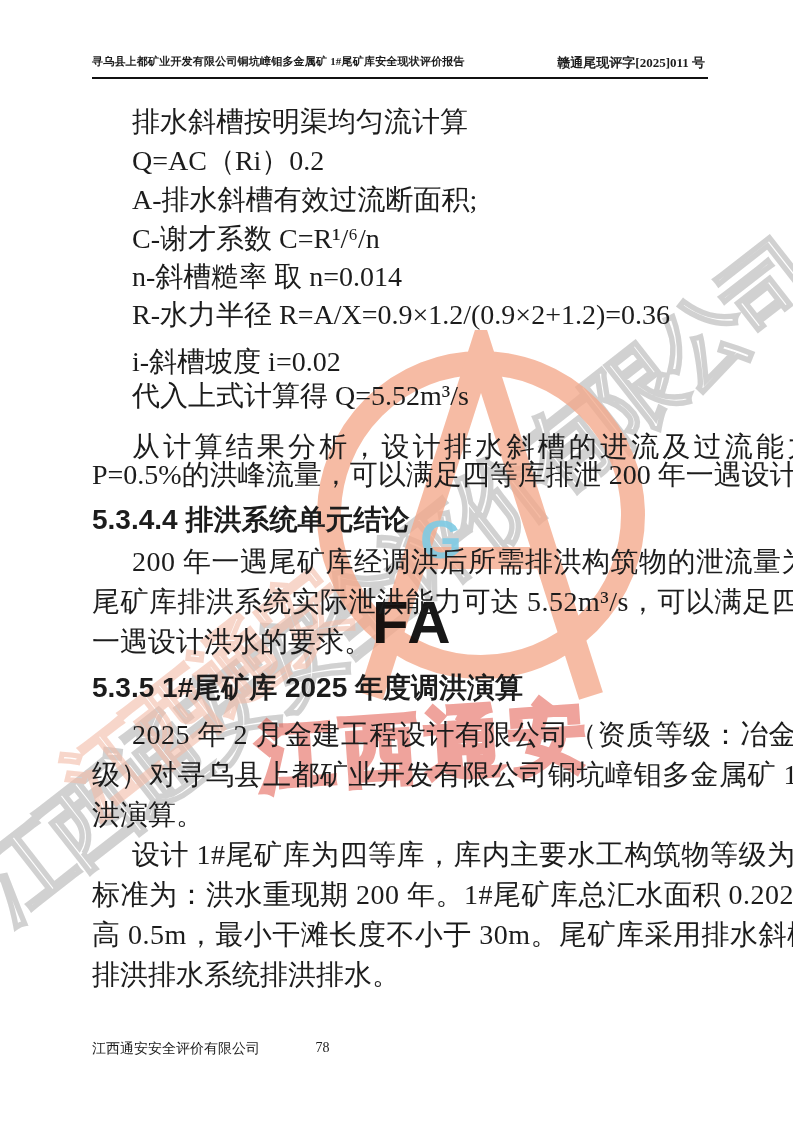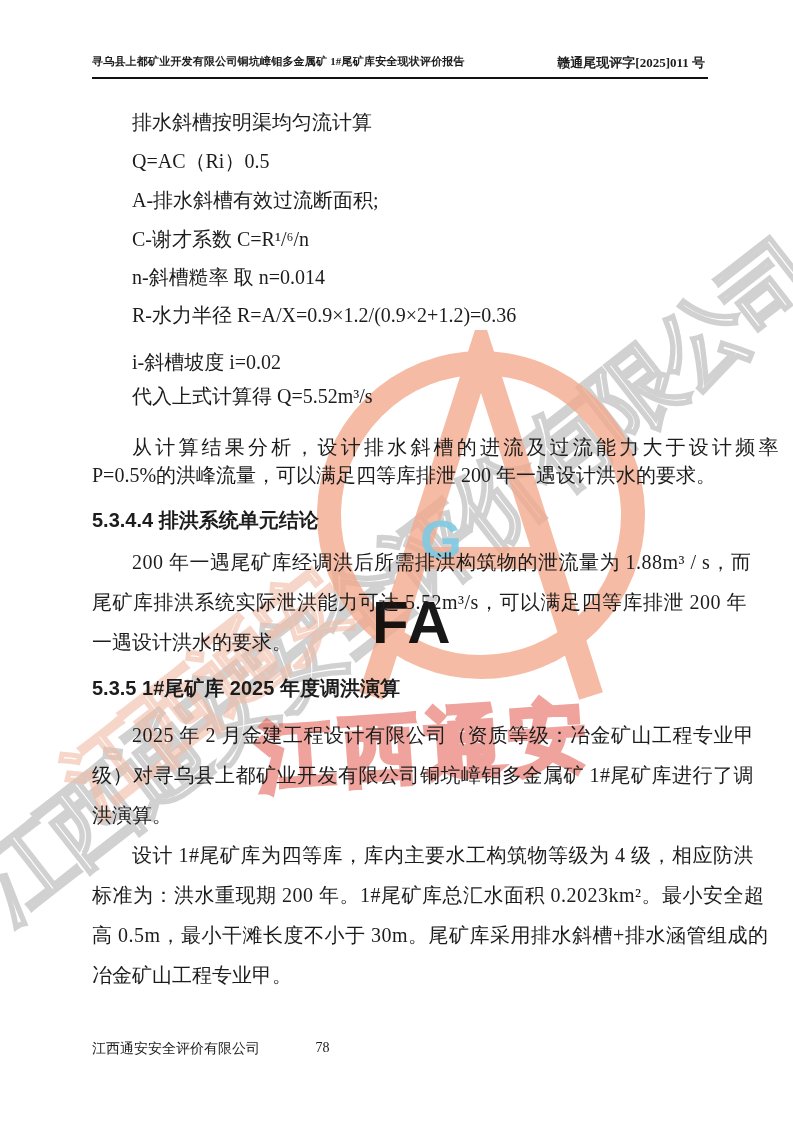--- a/index.html
+++ b/index.html
@@ -21,21 +21,21 @@
     position:absolute;right:88px;top:54px;
     font-size:13px;font-weight:bold;white-space:nowrap;margin-left:27px;
   }
   .hdr-rule{
     position:absolute;left:92px;top:77px;width:616px;height:0;
     border-top:2.2px solid #111;
   }
   
   .line{
     position:absolute;left:92px;width:616px;height:30px;
-    font-size:20px;line-height:28px;white-space:nowrap;
+    font-size:28px;line-height:28px;white-space:nowrap;
   }
   .indent{padding-left:40px;}
   .heading{font-weight:bold;font-family:"Liberation Sans","DejaVu Sans",sans-serif;}
   .stretch{letter-spacing:0.5px;font-family:Liberation Serif, serif;}
   .sparse{letter-spacing:3.2px;}
   
   .ftr-company{
     position:absolute;left:92px;top:1040px;
     font-size:14px;white-space:nowrap;
   }
@@ -99,21 +99,21 @@
   <div class="wm wm-letter-top">G</div>
   <div class="wm wm-letters-bottom">FA</div>
   <div class="wm wm-red">江西通安</div>
 
   <div class="content">
     <div class="hdr-left">寻乌县上都矿业开发有限公司铜坑嶂钼多金属矿 1#尾矿库安全现状评价报告</div>
     <div class="hdr-right">赣通尾现评字[2025]011 号</div>
     <div class="hdr-rule"></div>
 
     <div class="line indent" style="top:108px">排水斜槽按明渠均匀流计算</div>
-    <div class="line indent" style="top:147px">Q=AC（Ri）0.5</div>
+    <div class="line indent" style="top:147px">Q=AC（Ri）0.2</div>
     <div class="line indent" style="top:186px">A-排水斜槽有效过流断面积;</div>
     <div class="line indent" style="top:225px">C-谢才系数 C=R¹/⁶/n</div>
     <div class="line indent" style="top:263px">n-斜槽糙率 取 n=0.014</div>
     <div class="line indent" style="top:301px">R-水力半径  R=A/X=0.9×1.2/(0.9×2+1.2)=0.36</div>
     <div class="line indent" style="top:348px">i-斜槽坡度  i=0.02</div>
     <div class="line indent" style="top:382px">代入上式计算得 Q=5.52m³/s</div>
     <div class="line indent sparse" style="top:433px">从计算结果分析，设计排水斜槽的进流及过流能力大于设计频率</div>
     <div class="line" style="top:461px">P=0.5%的洪峰流量，可以满足四等库排泄 200 年一遇设计洪水的要求。</div>
 
     <div class="line heading" style="top:506px">5.3.4.4 排洪系统单元结论</div>
@@ -123,19 +123,19 @@
     <div class="line" style="top:628px">一遇设计洪水的要求。</div>
 
     <div class="line heading" style="top:674px">5.3.5 1#尾矿库 2025 年度调洪演算</div>
 
     <div class="line indent stretch" style="top:721px">2025 年 2 月金建工程设计有限公司（资质等级：冶金矿山工程专业甲</div>
     <div class="line stretch" style="top:761px">级）对寻乌县上都矿业开发有限公司铜坑嶂钼多金属矿 1#尾矿库进行了调</div>
     <div class="line" style="top:801px">洪演算。</div>
     <div class="line indent stretch" style="top:841px">设计 1#尾矿库为四等库，库内主要水工构筑物等级为 4 级，相应防洪</div>
     <div class="line stretch" style="top:881px">标准为：洪水重现期 200 年。1#尾矿库总汇水面积 0.2023km²。最小安全超</div>
     <div class="line stretch" style="top:921px">高 0.5m，最小干滩长度不小于 30m。尾矿库采用排水斜槽+排水涵管组成的</div>
-    <div class="line" style="top:961px">冶金矿山工程专业甲。</div>
+    <div class="line" style="top:961px">排洪排水系统排洪排水。</div>
 
     <div class="ftr-company">江西通安安全评价有限公司</div>
     <div class="ftr-page">78</div>
   </div>
 
 </div>
 
 </body></html>

